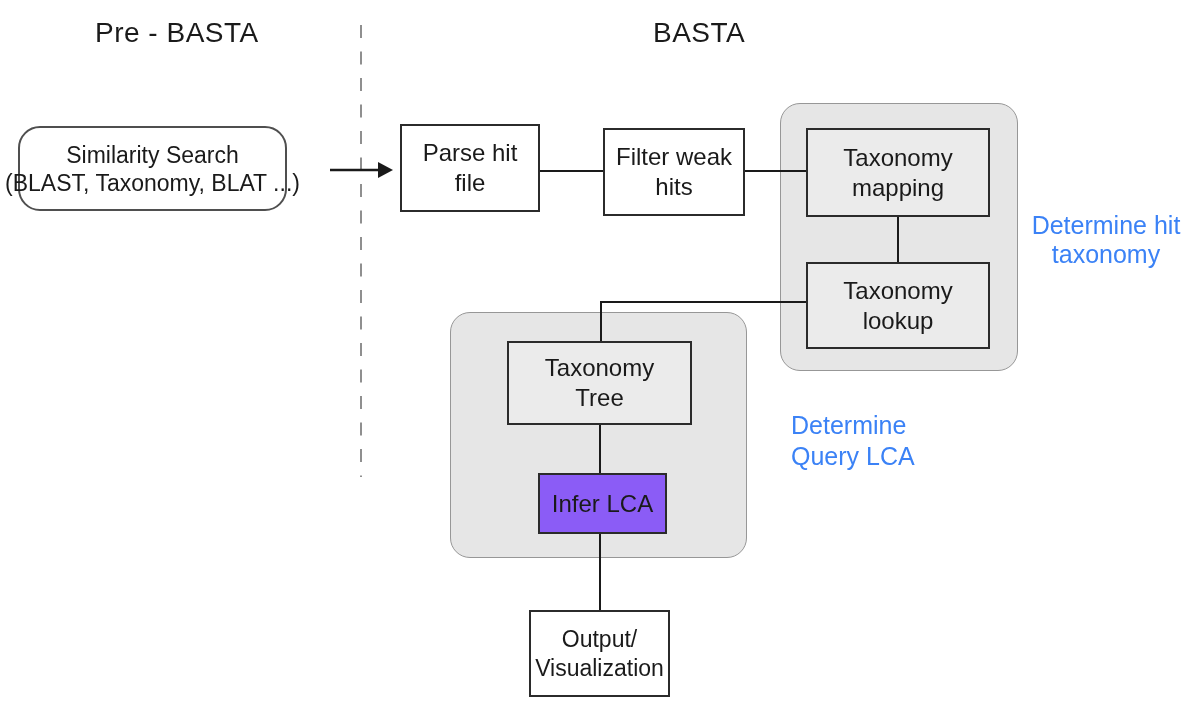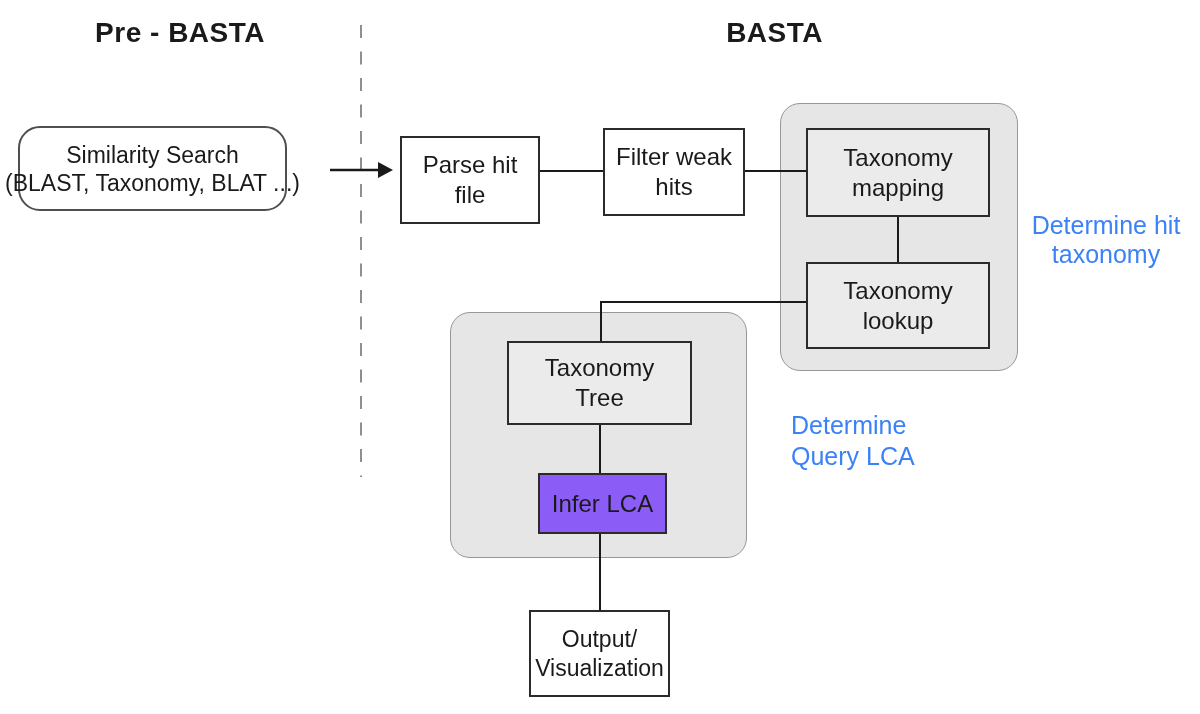--- a/index.html
+++ b/index.html
@@ -12,22 +12,22 @@
   .stage {
     position: relative;
     width: 1200px;
     height: 714px;
     overflow: hidden;
     background: #ffffff;
   }
   .title {
     position: absolute;
     font-size: 28px;
-    font-weight: 700;
-    text-align: right;
+    font-weight: 400;
+    text-align: left;
     color: #1a1a1a;
     letter-spacing: 0.5px;
   }
   #title-pre   { left: 95px;  top: 17px; width: 170px; }
   #title-basta { left: 653px; top: 17px; width: 170px; }
 
   svg.connectors {
     position: absolute;
     left: 0; top: 0;
     width: 1200px;
@@ -62,21 +62,21 @@
   }
   .node span { display: block; white-space: nowrap; }
 
   #node-similarity {
     left: 18px; top: 126px; width: 269px; height: 85px;
     border: 2px solid #4f4f4f;
     border-radius: 22px;
     font-size: 23px;
     line-height: 28px;
   }
-  #node-parse  { left: 400px; top: 136px; width: 140px; height: 88px; }
+  #node-parse  { left: 400px; top: 124px; width: 140px; height: 88px; }
   #node-filter { left: 603px; top: 128px; width: 142px; height: 88px; }
   #node-mapping { left: 806px; top: 128px; width: 184px; height: 89px; background: #ebebeb; }
   #node-lookup  { left: 806px; top: 262px; width: 184px; height: 87px; background: #ebebeb; }
   #node-tree    { left: 507px; top: 341px; width: 185px; height: 84px; background: #ebebeb; }
   #node-infer   { left: 538px; top: 473px; width: 129px; height: 61px; background: #8b5cf6; }
   #node-output  { left: 529px; top: 610px; width: 141px; height: 87px; font-size: 23px; line-height: 29px; }
 
   .annotation {
     position: absolute;
     font-size: 25px;

